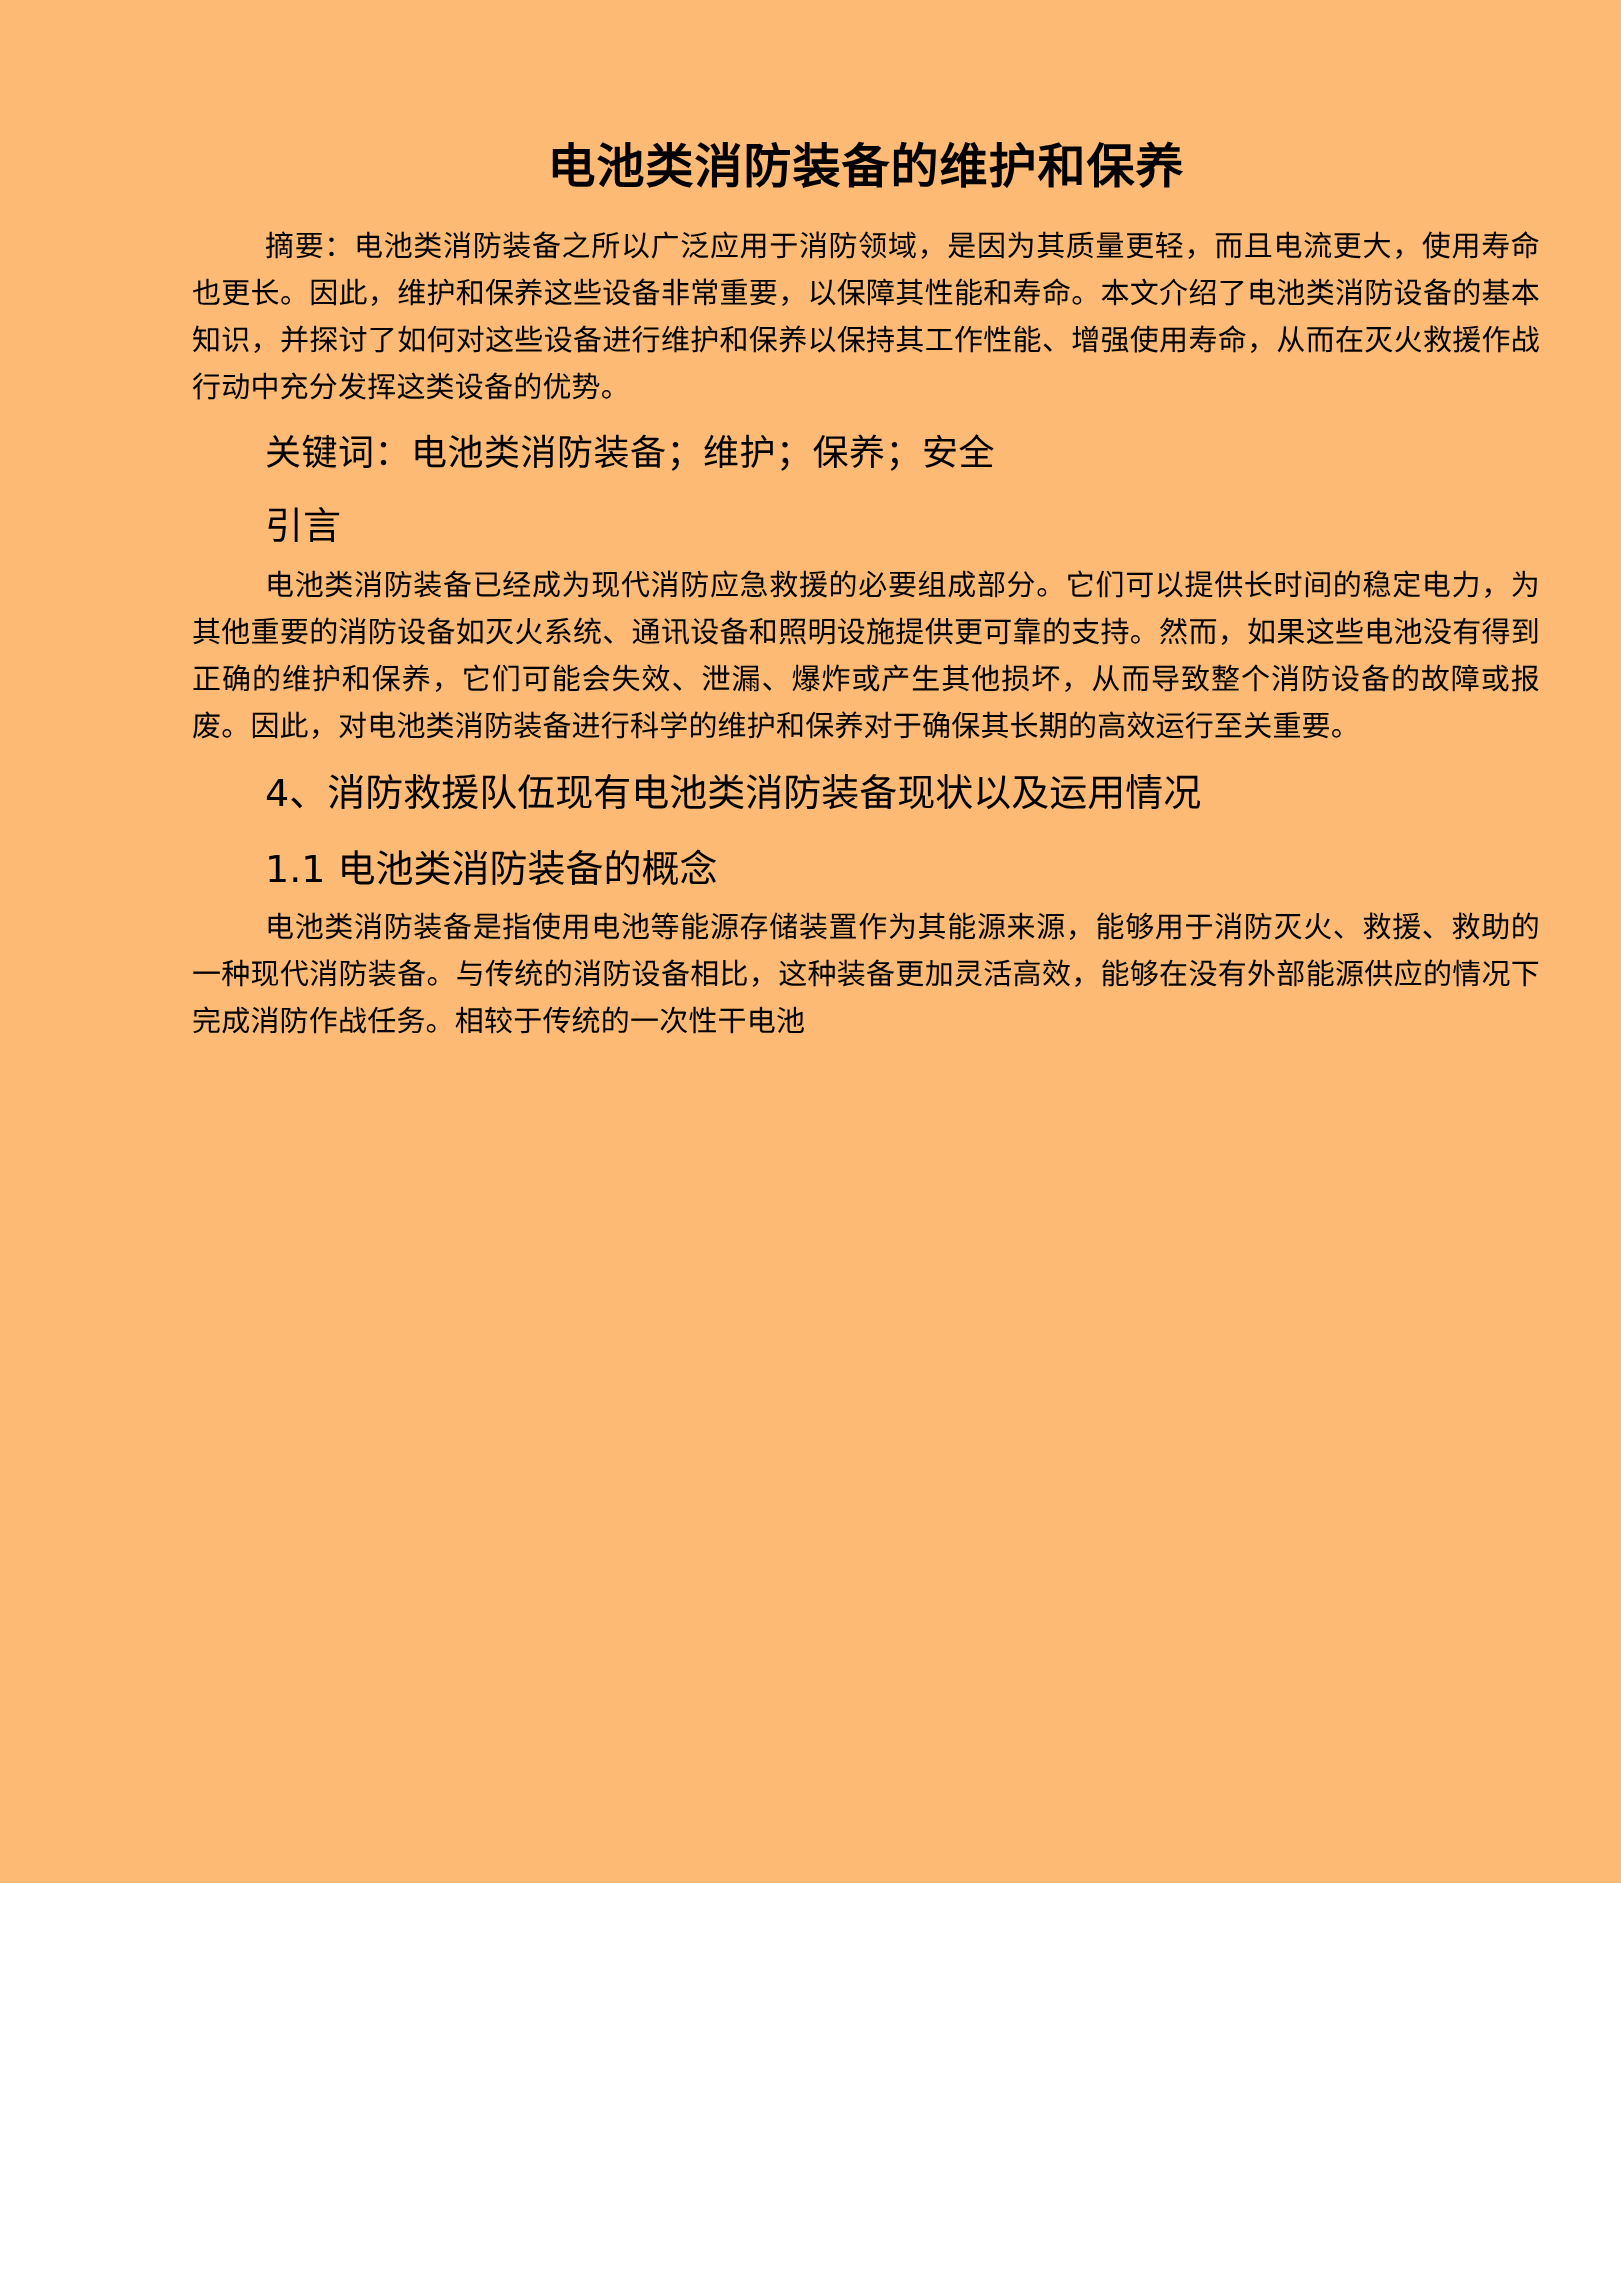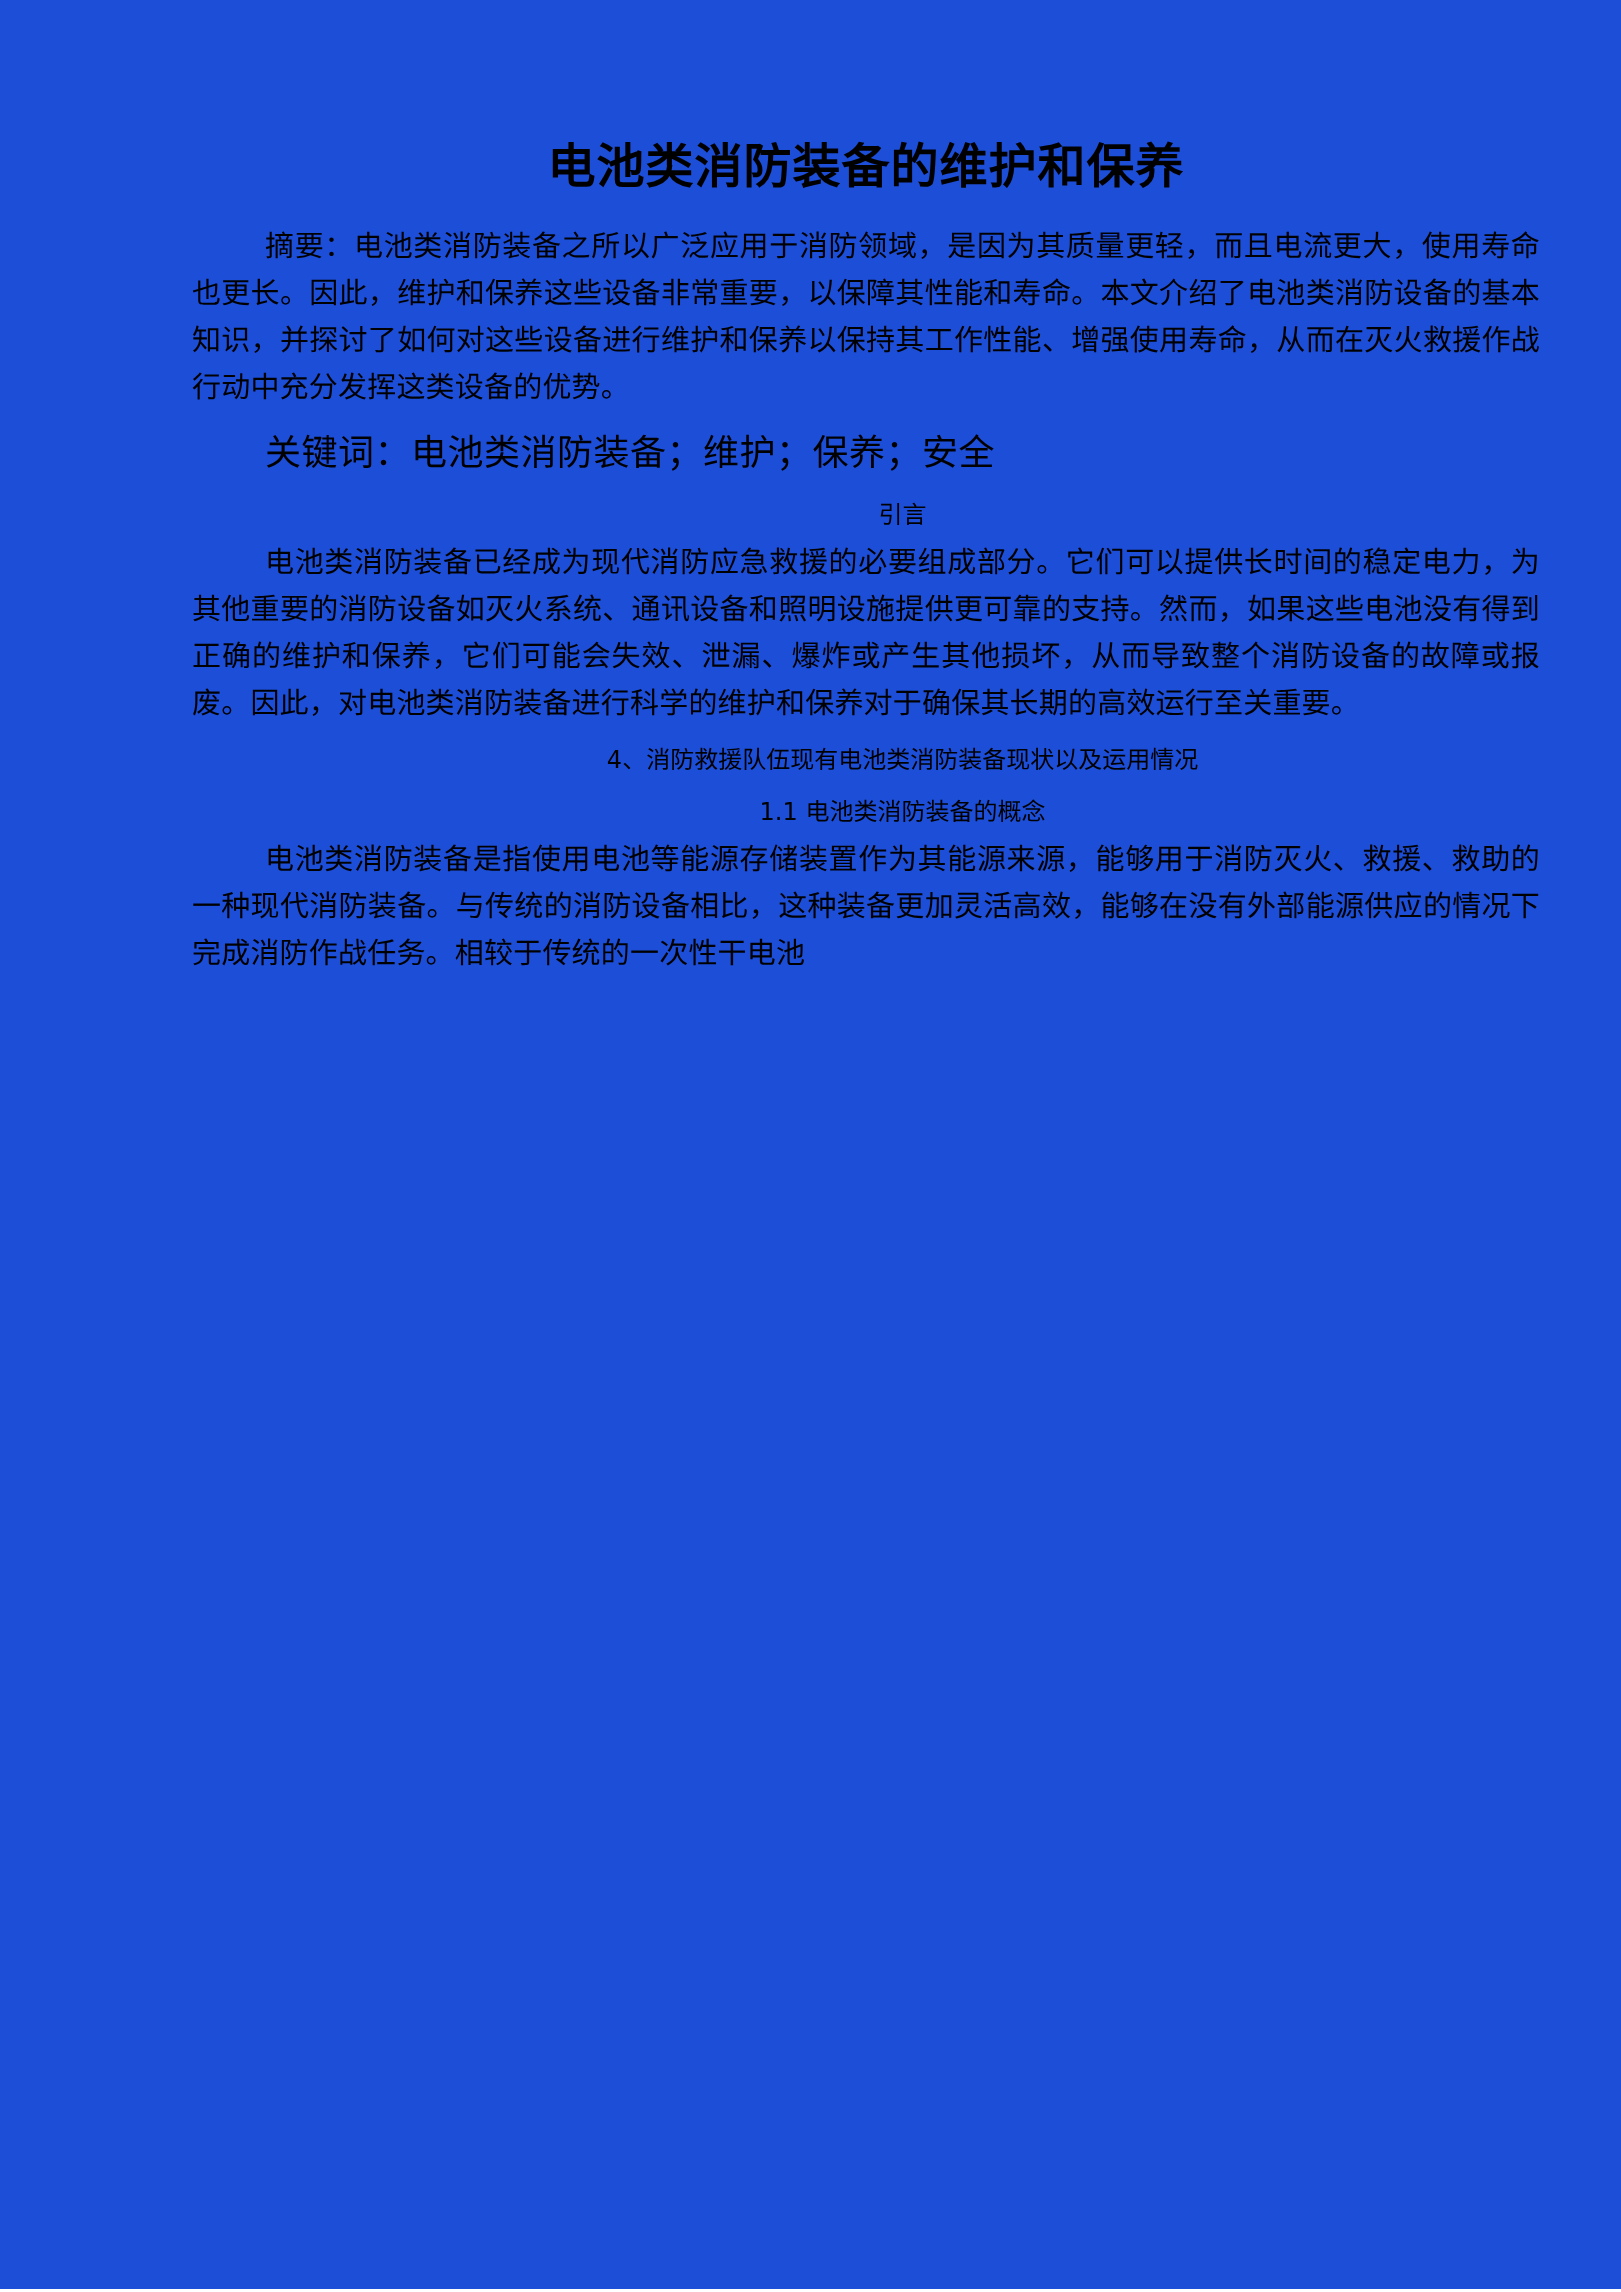--- a/index.html
+++ b/index.html
@@ -10,23 +10,23 @@
   body {
     width: 1621px;
     height: 2293px;
     font-family: "DejaVu Sans", "Liberation Sans", sans-serif;
     color: #000000;
     overflow: hidden;
   }
   .page {
     box-sizing: border-box;
     width: 1621px;
-    height: 2289px;
+    height: 1883px;
     padding: 135px 81px 0 192px;
-    background: #1d4ed8;
+    background: #fdba74;
   }
   .doc-title {
     font-size: 48px;
     font-weight: bold;
     text-align: center;
     letter-spacing: 1px;
     line-height: 1.3;
     margin: 0 0 25.5px 0;
   }
   p.body-text {
@@ -42,25 +42,24 @@
   }
   p.keywords {
     font-size: 36px;
     font-weight: normal;
     line-height: 1.62;
     margin: 0 0 3.9px 0;
     text-indent: 73px;
     letter-spacing: 0.5px;
   }
   p.heading {
-    font-size: 24px;
+    font-size: 38px;
     line-height: 1.62;
     margin: 0 0 3.9px 0;
     text-indent: 73px;
-    text-align: center;
   }
   .spacer-sm { height: 9.8px; }
 </style>
 </head>
 <body>
 
 <div class="page">
 
   <h1 class="doc-title">电池类消防装备的维护和保养</h1>
 

